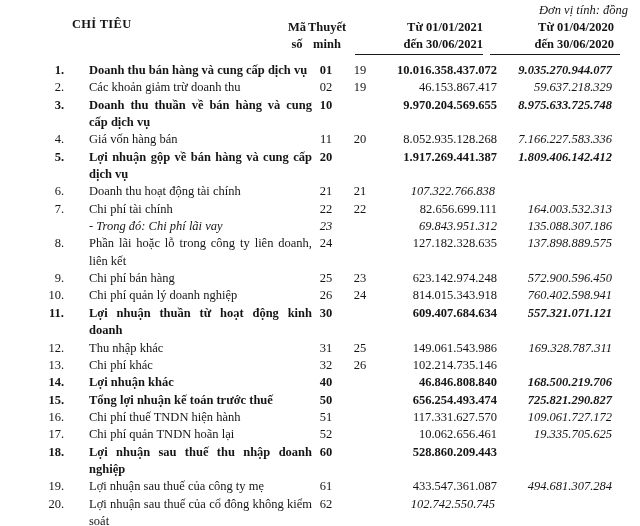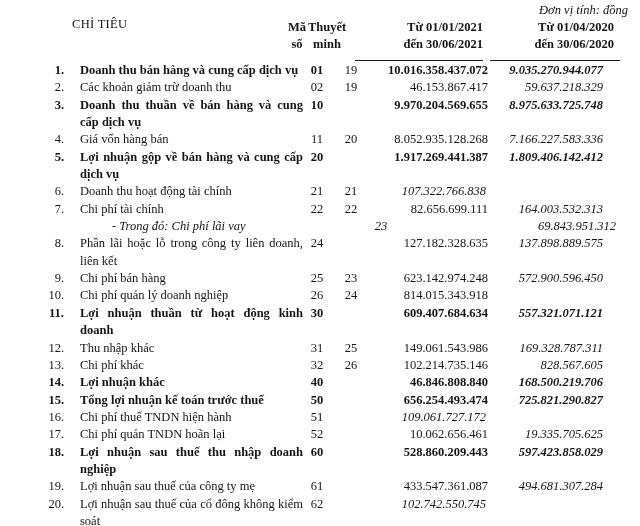--- a/index.html
+++ b/index.html
@@ -26,60 +26,60 @@
     position: absolute;
     top: 3px;
     right: 12px;
     font-style: italic;
     font-size: 12.5px;
   }
   .h-label {
     position: absolute;
     left: 72px;
     top: 17px;
-    font-weight: normal;
+    font-weight: bold;
     letter-spacing: 0.3px;
   }
   .h-cell {
     position: absolute;
     top: 19px;
     font-weight: bold;
     line-height: 16.5px;
     text-align: center;
   }
   .h-code { left: 280px; width: 34px; }
   .h-note { left: 306px; width: 42px; }
   .h-period {
     text-align: right;
     border-bottom: 1.6px solid #1a1a1a;
-    padding-bottom: 8px;
+    padding-bottom: 2px;
   }
   .h-p1 { left: 355px; width: 128px; }
   .h-p2 { left: 490px; width: 130px; }
   .h-p2 .ht { padding-right: 6px; }
   .ht { display: block; }
   
   .tbody {
     padding-top: 5px;
   }
   .row {
     display: flex;
     align-items: flex-start;
     line-height: 17.35px;
   }
   .row > div { flex: none; }
   .c-no    { width: 64px;  text-align: right; }
-  .c-label { width: 223px; margin-left: 16px; text-align: justify; }
+  .c-label { width: 223px; margin-left: 25px; text-align: justify; }
   .c-code  { width: 28px;  text-align: center; }
   .c-note  { width: 40px;  text-align: center; }
   .c-p1    { width: 117px; text-align: right; }
   .c-p2    { width: 122px; text-align: right; padding-right: 7px; box-sizing: border-box; font-style: italic; }
   .row.bold { font-weight: bold; }
   .row.bold .c-note { font-weight: normal; }
-  .row.italic { font-style: italic; gap: 32px; }
+  .row.italic { font-style: italic; }
 </style>
 </head>
 <body>
 
 <div class="page">
 
   <div class="thead">
     <div class="unit-note">Đơn vị tính: đồng</div>
     <div class="h-label">CHỈ TIÊU</div>
     <div class="h-cell h-code">
@@ -189,20 +189,21 @@
       <div class="c-p1">623.142.974.248</div>
       <div class="c-p2">572.900.596.450</div>
     </div>
 
     <div class="row normal">
       <div class="c-no">10.</div>
       <div class="c-label">Chi phí quản lý doanh nghiệp</div>
       <div class="c-code">26</div>
       <div class="c-note">24</div>
       <div class="c-p1">814.015.343.918</div>
+      <div class="c-p2">760.402.598.941</div>
     </div>
 
     <div class="row bold">
       <div class="c-no">11.</div>
       <div class="c-label">Lợi nhuận thuần từ hoạt động kinh doanh</div>
       <div class="c-code">30</div>
       <div class="c-note"></div>
       <div class="c-p1">609.407.684.634</div>
       <div class="c-p2">557.321.071.121</div>
     </div>
@@ -215,21 +216,20 @@
       <div class="c-p1">149.061.543.986</div>
       <div class="c-p2">169.328.787.311</div>
     </div>
 
     <div class="row normal">
       <div class="c-no">13.</div>
       <div class="c-label">Chi phí khác</div>
       <div class="c-code">32</div>
       <div class="c-note">26</div>
       <div class="c-p1">102.214.735.146</div>
-      <div class="c-p2">828.567.605</div>
     </div>
 
     <div class="row bold">
       <div class="c-no">14.</div>
       <div class="c-label">Lợi nhuận khác</div>
       <div class="c-code">40</div>
       <div class="c-note"></div>
       <div class="c-p1">46.846.808.840</div>
       <div class="c-p2">168.500.219.706</div>
     </div>
@@ -241,39 +241,39 @@
       <div class="c-note"></div>
       <div class="c-p1">656.254.493.474</div>
       <div class="c-p2">725.821.290.827</div>
     </div>
 
     <div class="row normal">
       <div class="c-no">16.</div>
       <div class="c-label">Chi phí thuế TNDN hiện hành</div>
       <div class="c-code">51</div>
       <div class="c-note"></div>
+      <div class="c-p1">117.331.627.570</div>
       <div class="c-p2">109.061.727.172</div>
     </div>
 
     <div class="row normal">
       <div class="c-no">17.</div>
       <div class="c-label">Chi phí quản TNDN hoãn lại</div>
       <div class="c-code">52</div>
       <div class="c-note"></div>
       <div class="c-p1">10.062.656.461</div>
       <div class="c-p2">19.335.705.625</div>
     </div>
 
     <div class="row bold">
       <div class="c-no">18.</div>
       <div class="c-label">Lợi nhuận sau thuế thu nhập doanh nghiệp</div>
       <div class="c-code">60</div>
       <div class="c-note"></div>
       <div class="c-p1">528.860.209.443</div>
-      <div class="c-p2">597.423.858.029</div>
     </div>
 
     <div class="row normal">
       <div class="c-no">19.</div>
       <div class="c-label">Lợi nhuận sau thuế của công ty mẹ</div>
       <div class="c-code">61</div>
       <div class="c-note"></div>
       <div class="c-p1">433.547.361.087</div>
       <div class="c-p2">494.681.307.284</div>
     </div>

